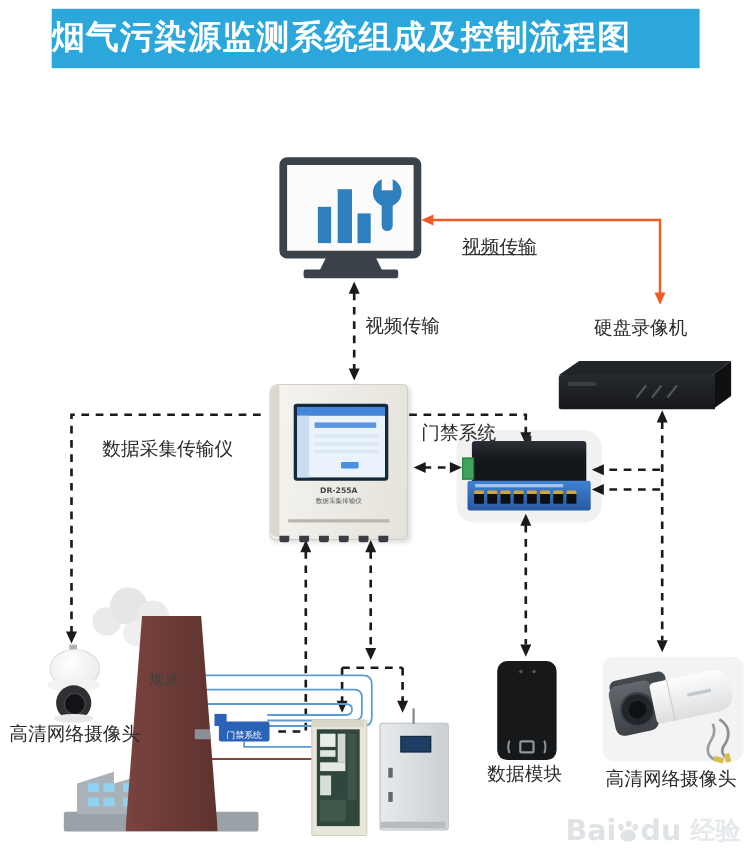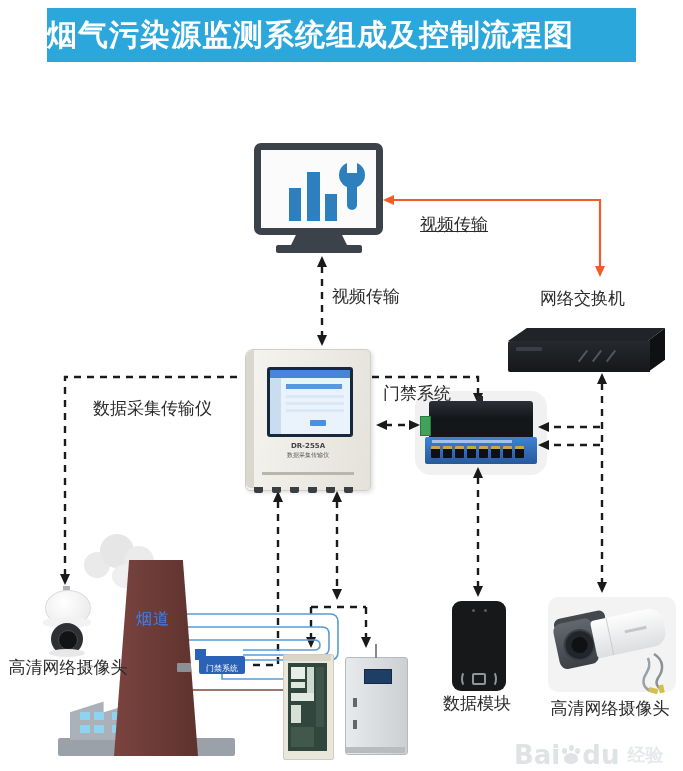--- a/index.html
+++ b/index.html
@@ -113,21 +113,21 @@
       <span class="wrench-notch"></span>
       <span class="wrench-handle"></span>
     </div>
     <div class="mon-neck"></div>
     <div class="mon-base"></div>
   </div>
 
   <div class="lbl" style="left:420px;top:213px;text-decoration:underline;">视频传输</div>
   <div class="lbl" style="left:332px;top:285px;">视频传输</div>
 
-  <div class="lbl" style="left:540px;top:287px;">网络交换机</div>
+  <div class="lbl" style="left:540px;top:287px;">硬盘录像机</div>
   <div class="dev" style="left:508px;top:328px;width:157px;height:46px;">
     <div class="abs" style="left:0;top:0;width:157px;height:13px;background:#202327;
          clip-path:polygon(0 100%,12% 0,100% 0,89% 100%);"></div>
     <div class="abs" style="left:140px;top:0;width:17px;height:44px;background:#0e1012;
          clip-path:polygon(0 29%,100% 0,100% 72%,0 100%);"></div>
     <div class="abs" style="left:0;top:13px;width:142px;height:31px;
          background:linear-gradient(#26292d,#15171a);border-radius:2px 0 0 2px;">
       <span class="abs" style="left:8px;top:6px;width:26px;height:4px;background:#3a3e44;border-radius:1px;"></span>
       <span class="abs" style="left:74px;top:8px;width:2px;height:14px;background:#51565c;transform:rotate(38deg);"></span>
       <span class="abs" style="left:88px;top:8px;width:2px;height:14px;background:#51565c;transform:rotate(38deg);"></span>
@@ -191,21 +191,21 @@
   <span class="win dev" style="left:80px;top:712px;"></span>
   <span class="win dev" style="left:94px;top:712px;"></span>
   <span class="win dev" style="left:112px;top:712px;"></span>
   <span class="win dev" style="left:126px;top:712px;"></span>
   <span class="win dev" style="left:80px;top:725px;"></span>
   <span class="win dev" style="left:94px;top:725px;"></span>
   <span class="win dev" style="left:112px;top:725px;"></span>
   <span class="win dev" style="left:126px;top:725px;"></span>
   <div class="dev" style="left:114px;top:560px;width:84px;height:196px;background:linear-gradient(90deg,#7a443f,#5e322e);
               clip-path:polygon(18% 0,82% 0,100% 100%,0 100%);"></div>
-  <div class="lbl" style="left:136px;top:609px;color:#3b82f6;font-size:16px;letter-spacing:1px;z-index:4;">烟道</div>
+  <div class="lbl" style="left:136px;top:609px;color:#404040;font-size:13px;letter-spacing:1px;z-index:4;">烟道</div>
   <div class="dev" style="left:195px;top:649px;width:11px;height:11px;background:#2a62b8;"></div>
   <div class="dev" style="left:177px;top:663px;width:14px;height:9px;background:#8a9096;border-radius:1px;"></div>
   <div class="dev" style="left:199px;top:656px;width:46px;height:18px;background:#2A62B8;border-radius:2px;text-align:center;">
     <span style="color:#fff;font-size:8px;line-height:18px;">门禁系统</span>
   </div>
 
   <div class="dev" style="left:0;top:0;">
     <span class="abs" style="left:63px;top:586px;width:7px;height:5px;background:#aeb2b6;"></span>
     <span class="abs" style="left:45px;top:590px;width:44px;height:34px;
           background:radial-gradient(circle at 40% 35%,#ffffff,#e7e7e7);border:1px solid #dcdcdc;border-radius:50%;"></span>
@@ -271,18 +271,18 @@
   <div class="dev" style="left:514px;top:740px;z-index:1;">
     <div class="wm-row">
       <span style="font-size:26px;font-weight:bold;color:#e0e3e6;">Bai</span>
       <span class="paw">
         <span class="pad"></span>
         <span class="t" style="left:1px;top:3px;"></span>
         <span class="t" style="left:8px;top:0;"></span>
         <span class="t" style="left:14px;top:3px;"></span>
       </span>
       <span style="font-size:26px;font-weight:bold;color:#e0e3e6;">du</span>
-      <span style="font-size:18px;font-weight:bold;color:#e6e9eb;margin-left:8px;">经验</span>
+      <span style="font-size:23px;font-weight:bold;color:#e6e9eb;margin-left:8px;">经验</span>
     </div>
     <div style="font-size:14px;color:#e8eaec;margin-top:2px;letter-spacing:.5px;">jingyan.baidu.com</div>
   </div>
 
 </div>
 
 </body></html>

